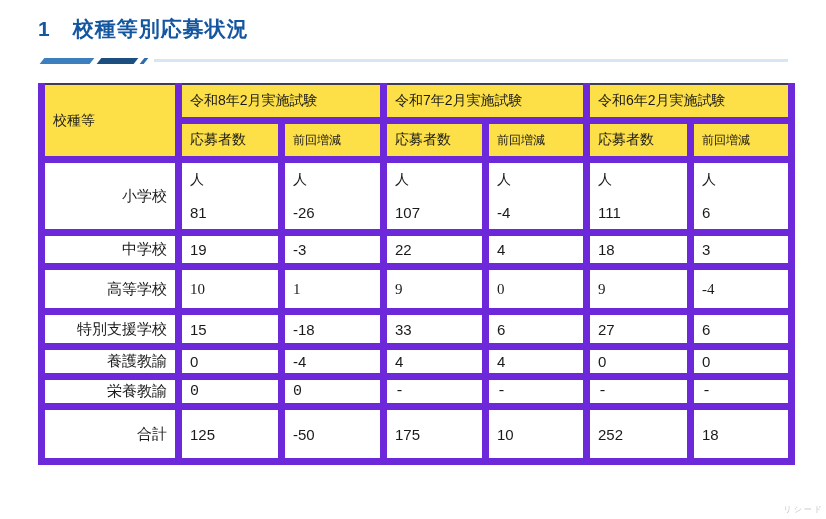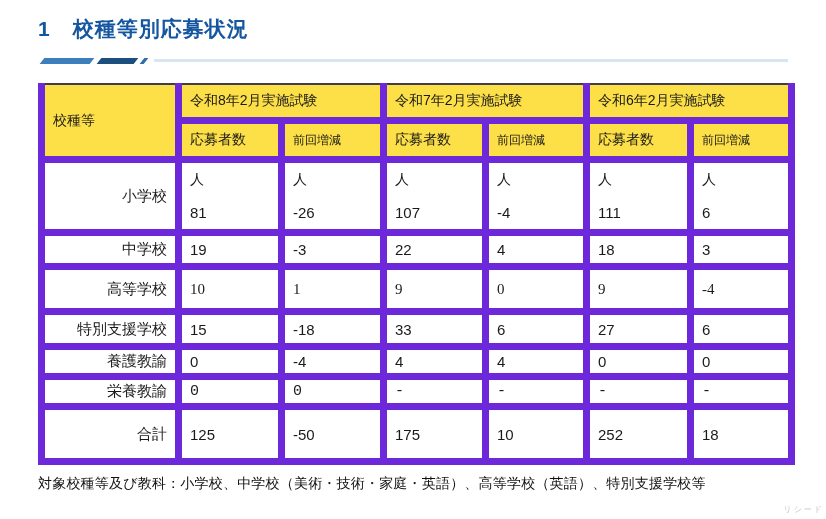--- a/index.html
+++ b/index.html
@@ -221,19 +221,18 @@
           <td>125</td>
           <td>-50</td>
           <td>175</td>
           <td>10</td>
           <td>252</td>
           <td>18</td>
         </tr>
       </tbody>
   </table>
 
-  <div class="footnote">対象校種等及び教科：小学校、中学校（美術・技術・家庭・英語）、高等学校（英語）、特別支援学校等</div>
 
 </div>
 
 <div class="logo">
   <span class="logo-ruby">リシード</span>
 </div>
 
 </body></html>

